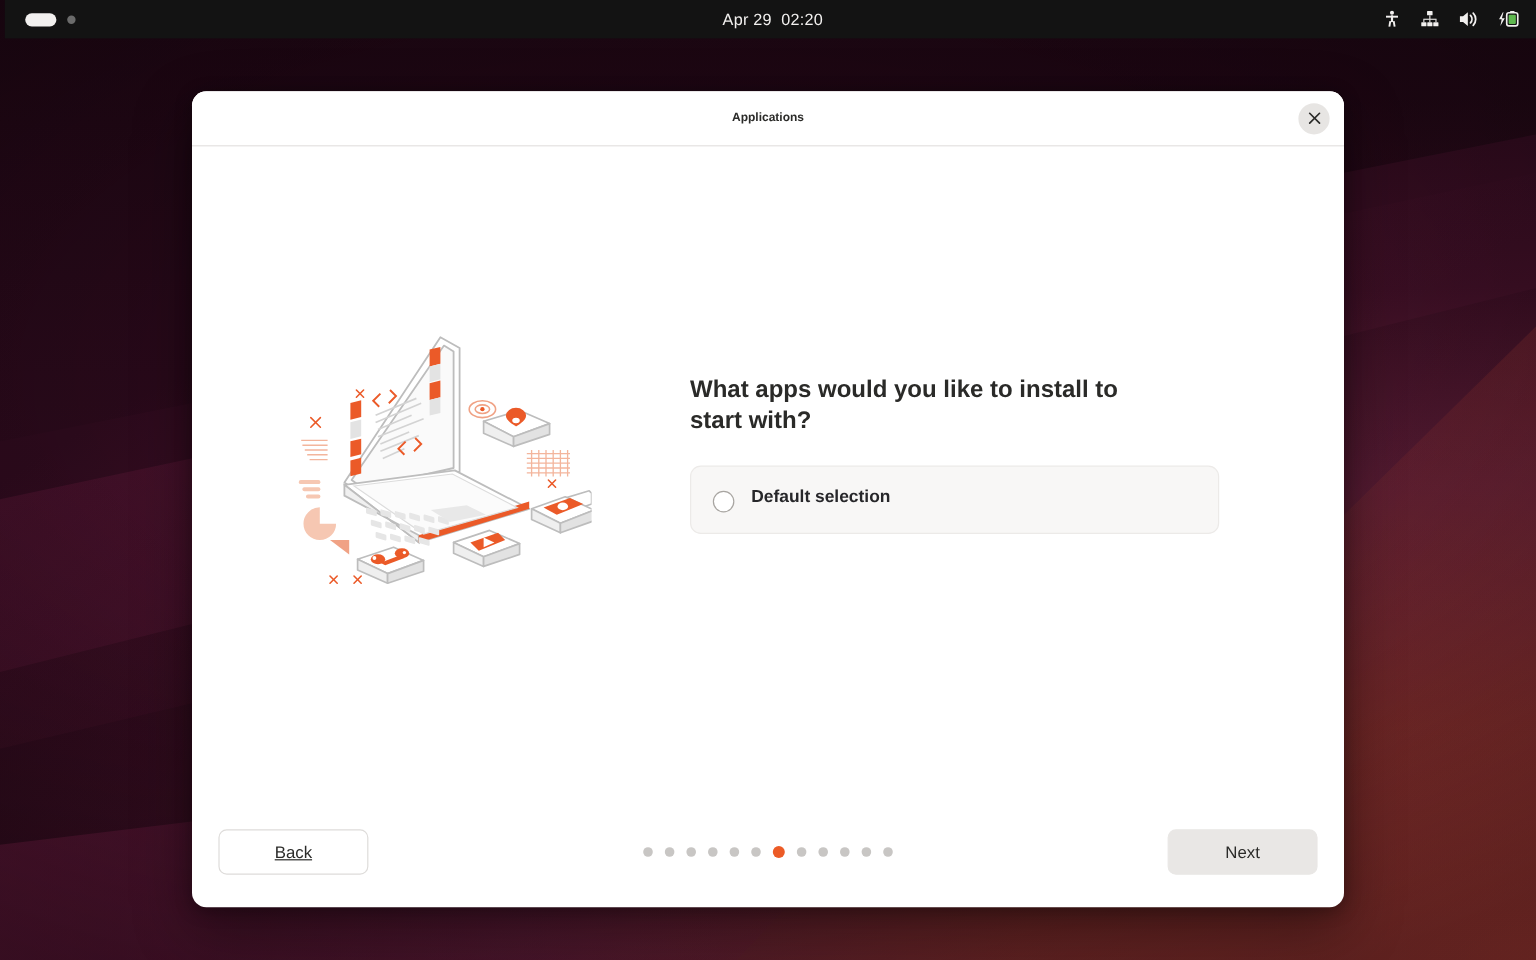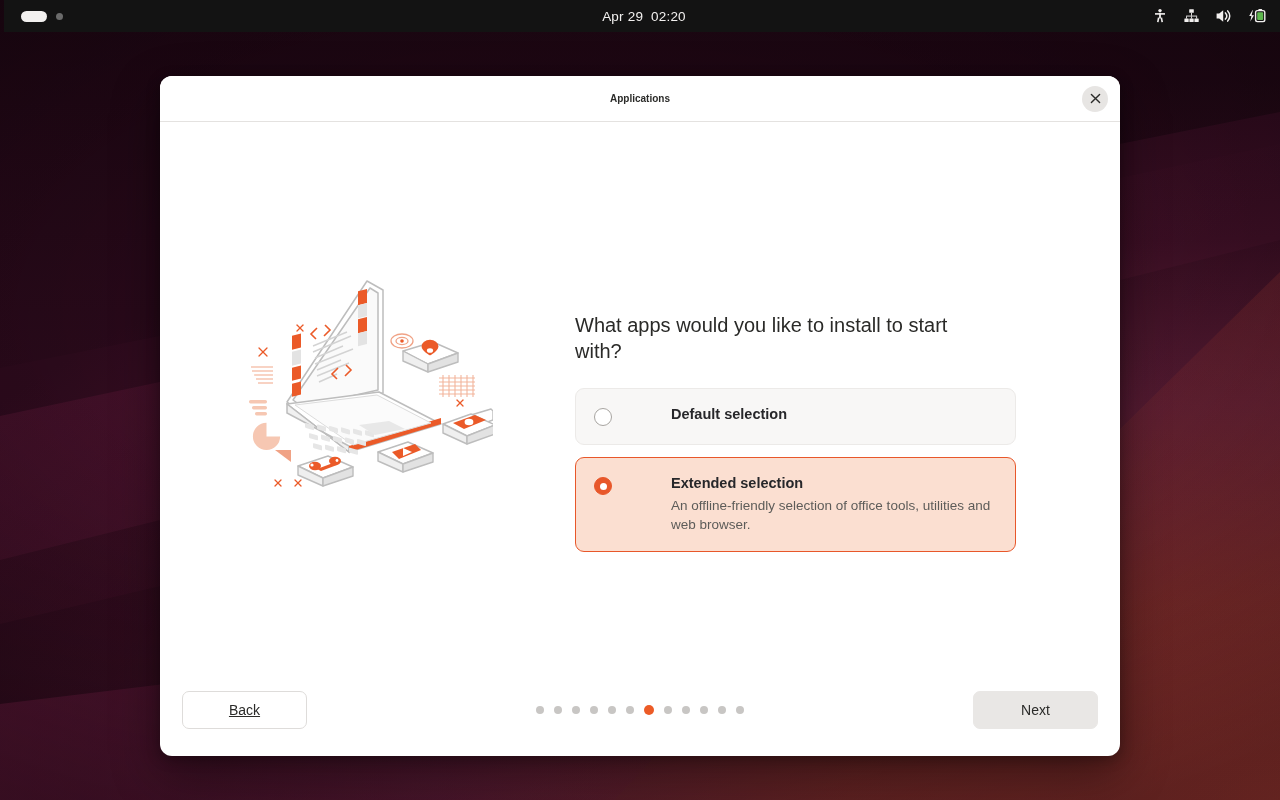--- a/index.html
+++ b/index.html
@@ -147,33 +147,32 @@
   #form-col {
     width: 545px;
     padding-top: 190px;
   }
   #heading {
     width: 400px;
     font-size: 20px;
     line-height: 26px;
     color: #2a2a28;
     margin-bottom: 24px;
-    font-weight: normal;
+    font-weight: bold;
   }
 
   
   .option {
     width: 441px;
     border-radius: 9px;
     display: flex;
-    align-items: flex-start;
+    align-items: flex-end;
     padding: 16px 18px 17px 18px;
     cursor: pointer;
     margin-bottom: 12px;
-    gap: 45px;
   }
   .option.plain {
     background: #f8f7f6;
     border: 1px solid #eceae8;
   }
   .option.active {
     background: #fbdfd1;
     border: 1.6px solid #e8572a;
   }
   .radio {
@@ -487,29 +486,20 @@
       <div id="form-col">
         <div id="heading">What apps would you like to install to start with?</div>
 
         <div class="option plain">
           <span class="radio off"></span>
           <span class="opt-text">
             <span class="opt-title" style="display:block;">Default selection</span>
           </span>
         </div>
 
-        <div class="option active">
-          <span class="radio on">
-            <span class="dot"></span>
-          </span>
-          <span class="opt-text">
-            <span class="opt-title" style="display:block;">Extended selection</span>
-            <span class="opt-desc" style="display:block;">An offline-friendly selection of office tools, utilities and web browser.</span>
-          </span>
-        </div>
       </div>
     </div>
 
     <div id="footer">
       <button class="nav-btn" id="back-btn">Back</button>
       <div id="dots">
           <span class="pdot"></span>
           <span class="pdot"></span>
           <span class="pdot"></span>
           <span class="pdot"></span>

